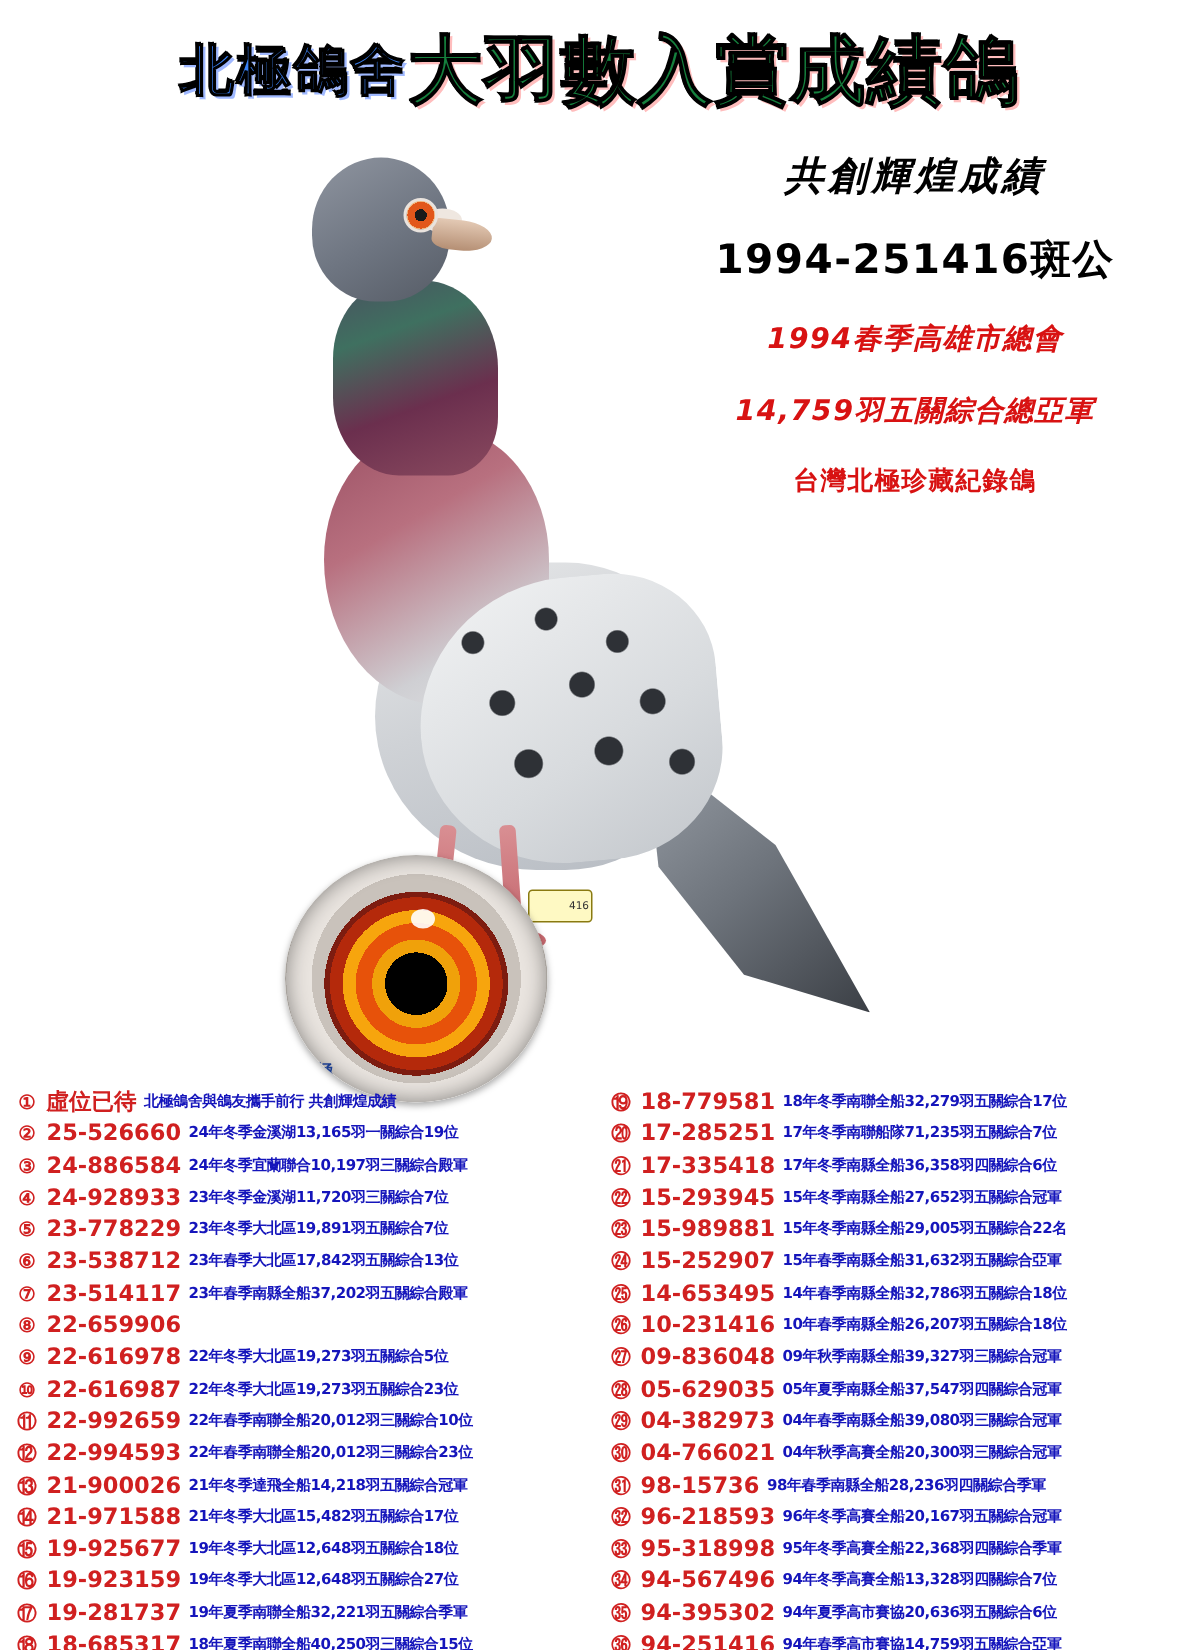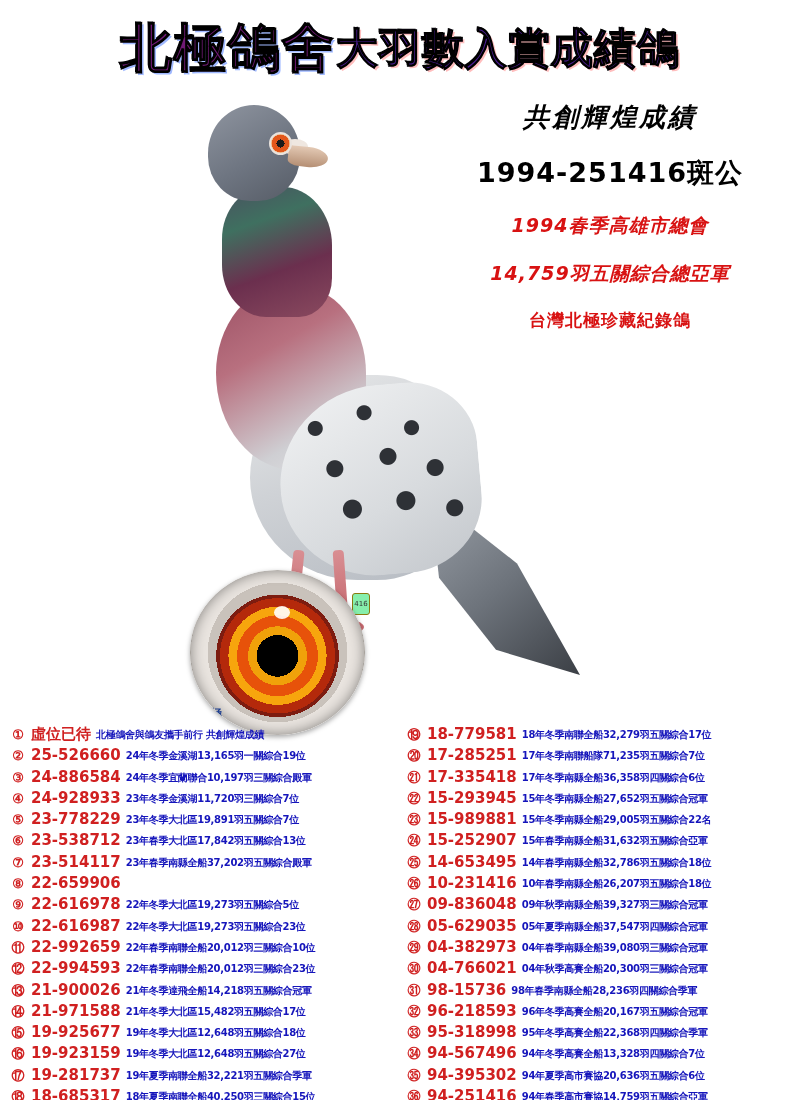--- a/index.html
+++ b/index.html
@@ -10,29 +10,29 @@
     position:relative;overflow:hidden;
   }
   .page{position:relative;width:800px;height:1100px;}
 
   
   .header{
     position:absolute;left:0;top:14px;width:800px;height:72px;
     text-align:center;white-space:nowrap;
   }
   .header .t1{
-    font-size:52px;font-weight:bold;letter-spacing:2px;
-    color:#701a75;
+    font-size:36px;font-weight:bold;letter-spacing:2px;
+    color:#3b82f6;
     -webkit-text-stroke:1px #000;
     text-shadow:2px 2px 0 #9fb8ff, -1px -1px 0 #000;
     vertical-align:middle;
   }
   .header .t2{
-    font-size:42px;font-weight:bold;letter-spacing:1px;
-    color:#4c1d95;
+    font-size:50px;font-weight:bold;letter-spacing:1px;
+    color:#15803d;
     -webkit-text-stroke:1px #000;
     text-shadow:2px 2px 0 #ffbdbd,-1px -1px 0 #000;
     vertical-align:middle;
   }
 
   
   .info{position:absolute;left:430px;top:100px;width:360px;text-align:center;}
   .info .line1{font-size:26px;font-weight:bold;color:#000;letter-spacing:3px;font-style:italic;}
   .info .line2{font-size:27px;font-weight:bold;color:#000;letter-spacing:1px;margin-top:20px;}
   .info .line3,.info .line4{font-size:19px;font-weight:bold;color:#d81212;margin-top:22px;letter-spacing:1px;font-style:italic;}
@@ -109,21 +109,21 @@
     clip-path:polygon(0% 0%,58% 38%,100% 100%,44% 86%,6% 46%);
   }
   .b-leg1,.b-leg2{position:absolute;width:11px;height:70px;background:linear-gradient(180deg,#d98f93,#c4666d);border-radius:4px;}
   .b-leg1{left:160px;top:455px;transform:rotate(6deg);}
   .b-leg2{left:205px;top:455px;transform:rotate(-4deg);}
   .b-foot1,.b-foot2{position:absolute;width:46px;height:16px;border-radius:50%;background:#c96a70;}
   .b-foot1{left:140px;top:522px;}
   .b-foot2{left:188px;top:524px;}
   .b-ring{
     position:absolute;left:222px;top:498px;width:16px;height:20px;border-radius:3px;
-    background:#86efac;border:1px solid #8a7a10;font-size:7px;color:#333;text-align:center;line-height:20px;
+    background:#fef9c3;border:1px solid #8a7a10;font-size:7px;color:#333;text-align:center;line-height:20px;padding-left:25px;
   }
 
   
   .banner{
     position:absolute;left:0;top:670px;width:800px;height:48px;text-align:center;white-space:nowrap;
   }
   .banner span{
     font-size:37px;font-weight:bold;letter-spacing:0px;
     color:#e21212;
     -webkit-text-stroke:1px #000;

